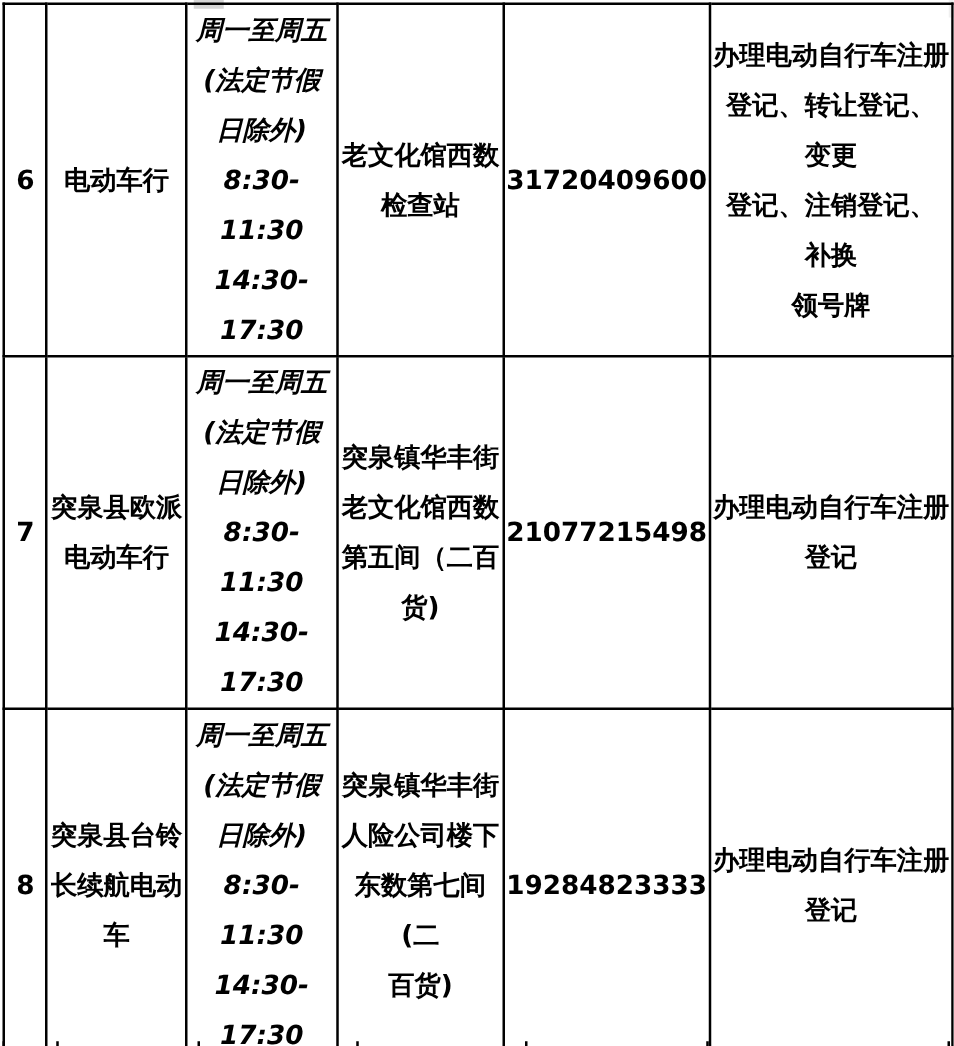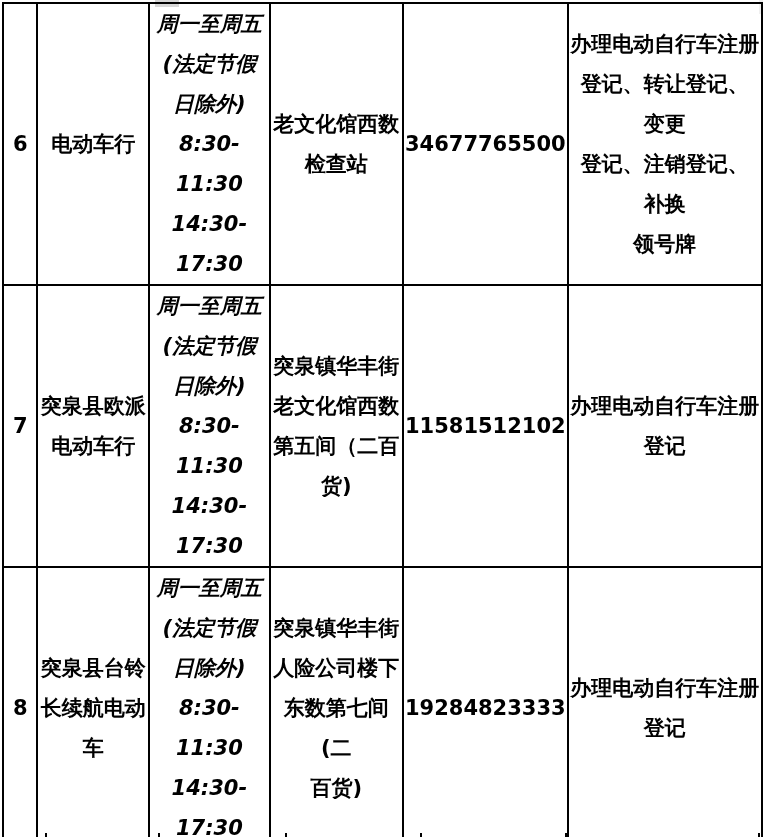--- a/index.html
+++ b/index.html
@@ -77,40 +77,40 @@
       <tr style="height:206px">
         <td class="num-cell">6</td>
         <td class="name-cell">电动车行</td>
         <td class="hours-cell">周一至周五
 (法定节假
 日除外)
 8:30-11:30
 14:30-17:30</td>
         <td class="address-cell">老文化馆西数
 检查站</td>
-        <td class="phone-cell">34677765500</td>
+        <td class="phone-cell">31720409600</td>
         <td class="services-cell">办理电动自行车注册
 登记、转让登记、变更
 登记、注销登记、补换
 领号牌</td>
       </tr>
       <tr style="height:204px">
         <td class="num-cell">7</td>
         <td class="name-cell">突泉县欧派
 电动车行</td>
         <td class="hours-cell">周一至周五
 (法定节假
 日除外)
 8:30-11:30
 14:30-17:30</td>
         <td class="address-cell">突泉镇华丰街
 老文化馆西数
 第五间（二百
 货)</td>
-        <td class="phone-cell">11581512102</td>
+        <td class="phone-cell">21077215498</td>
         <td class="services-cell">办理电动自行车注册
 登记</td>
       </tr>
       <tr style="height:208px">
         <td class="num-cell">8</td>
         <td class="name-cell">突泉县台铃
 长续航电动
 车</td>
         <td class="hours-cell">周一至周五
 (法定节假

